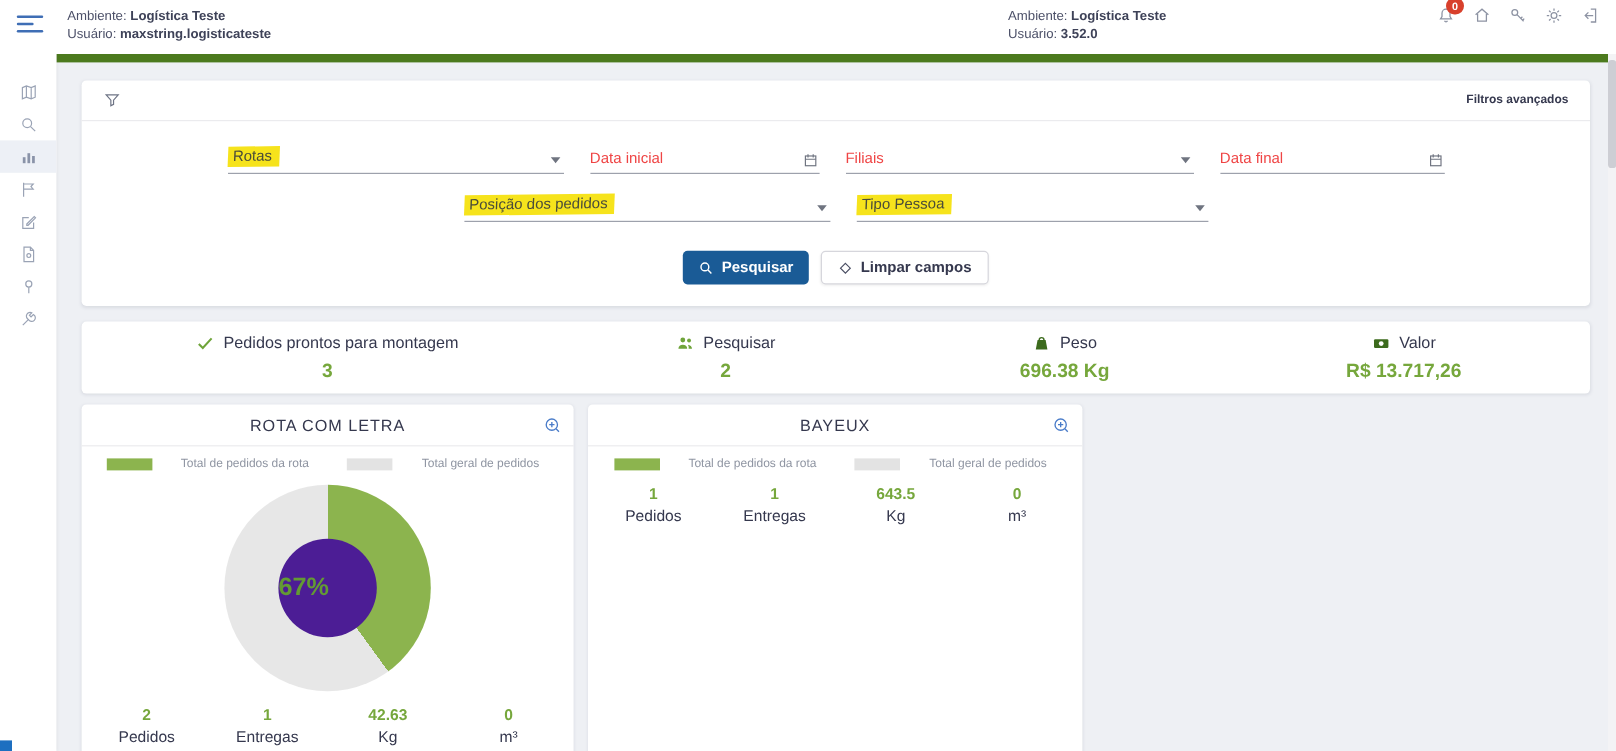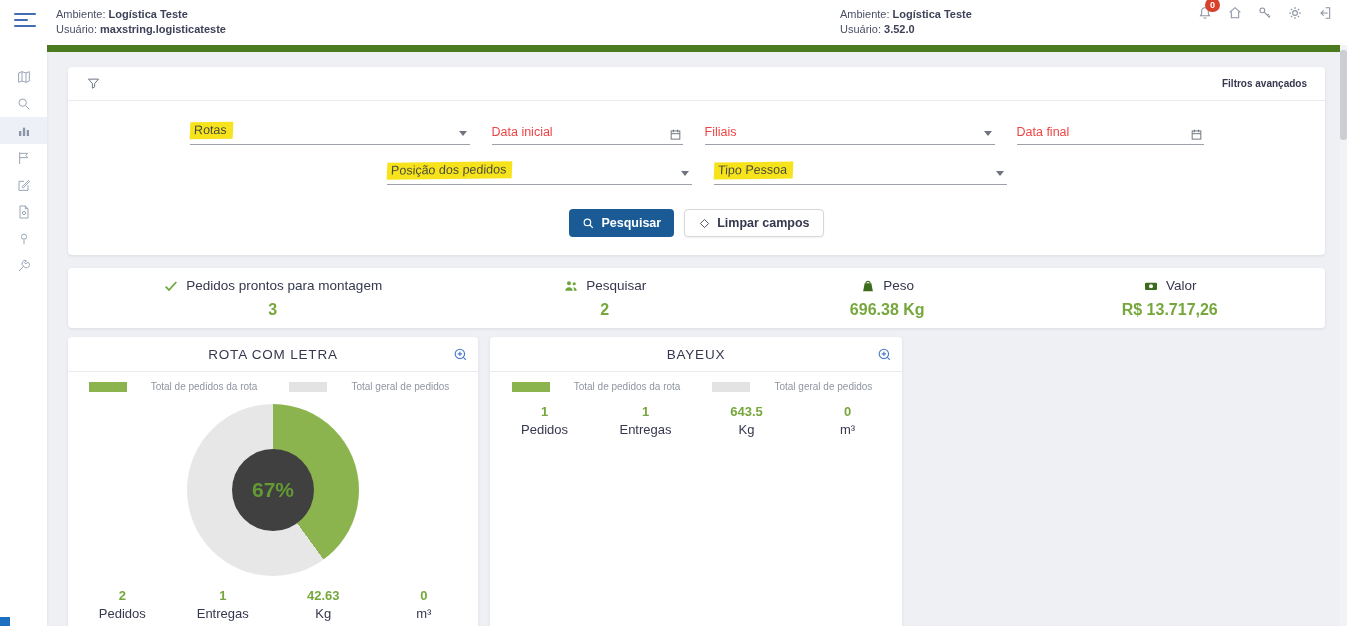--- a/index.html
+++ b/index.html
@@ -79,22 +79,22 @@
   .cc-head { position:relative; height:35px; display:flex; align-items:center; justify-content:center;
              border-bottom:1px solid #ebebee; }
   .cc-title { font-size:13.5px; color:#35384e; letter-spacing:.8px; }
   .zoom-btn { position:absolute; right:10px; top:10px; width:15px; height:15px; color:#4a7cc9; cursor:pointer; }
   .legend { margin-top:9px; display:flex; justify-content:center; align-items:center; gap:24px; }
   .lg-swatch { width:38px; height:10px; }
   .lg-green { background:#8cb44e; } .lg-gray { background:#e3e3e3; }
   .lg-text { font-size:10px; color:#8f95a2; margin-right:8px; }
   .donut-wrap { position:relative; width:172px; height:172px; margin:12px auto 0; }
   .donut { width:172px; height:172px; border-radius:50%; }
-  .hole { position:absolute; inset:45px; background:#404040; border-radius:50%;
-          display:flex; align-items:center; justify-content:center; }
+  .hole { position:absolute; inset:45px; background:#4c1d95; border-radius:50%;
+          display:flex; align-items:center; justify-content:flex-start; }
   .pct { font-size:21px; font-weight:bold; color:#639a34; }
   .stats { display:flex; margin-top:12px; padding:0 4px; }
   .stat { flex:1; text-align:center; }
   .stat .v { font-size:13px; font-weight:bold; color:#76a73c; }
   .stat .l { font-size:13px; color:#35384e; margin-top:3px; }
 
   
   .scroll-track { position:absolute; right:0; top:45px; bottom:0; width:7px; background:#f3f3f5; z-index:7; }
   .scroll-thumb { width:7px; height:90px; margin-top:5px; background:#cdced4; border-radius:3px; cursor:pointer; }
   .corner-blue { position:absolute; left:0; bottom:0; width:10px; height:9px; background:#1d6fc0; z-index:8; }

